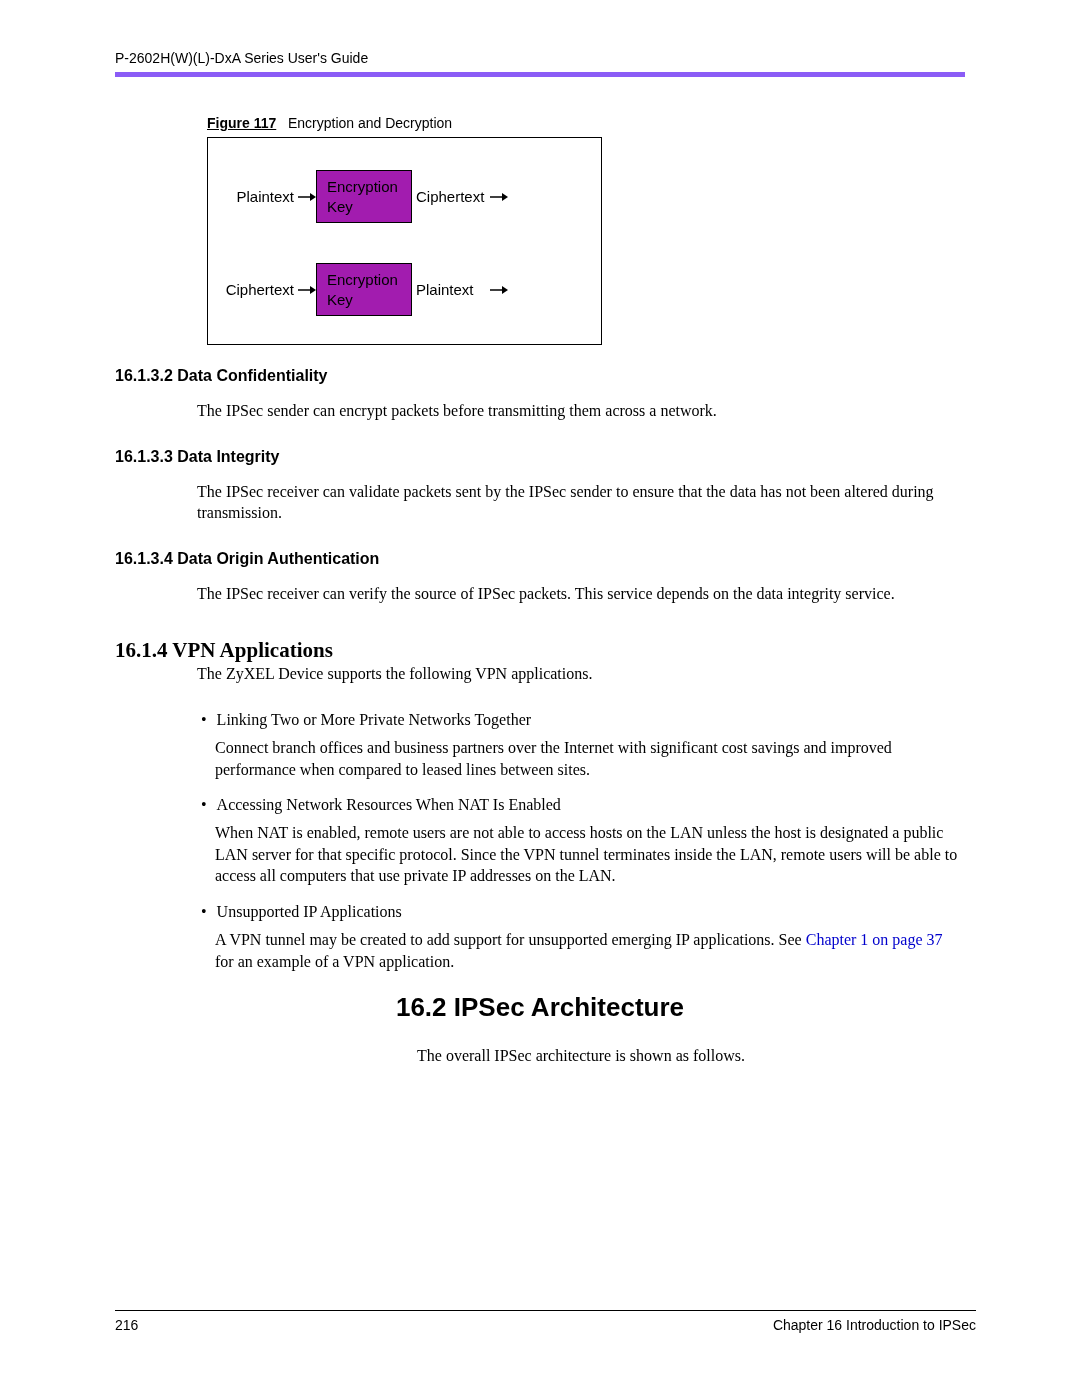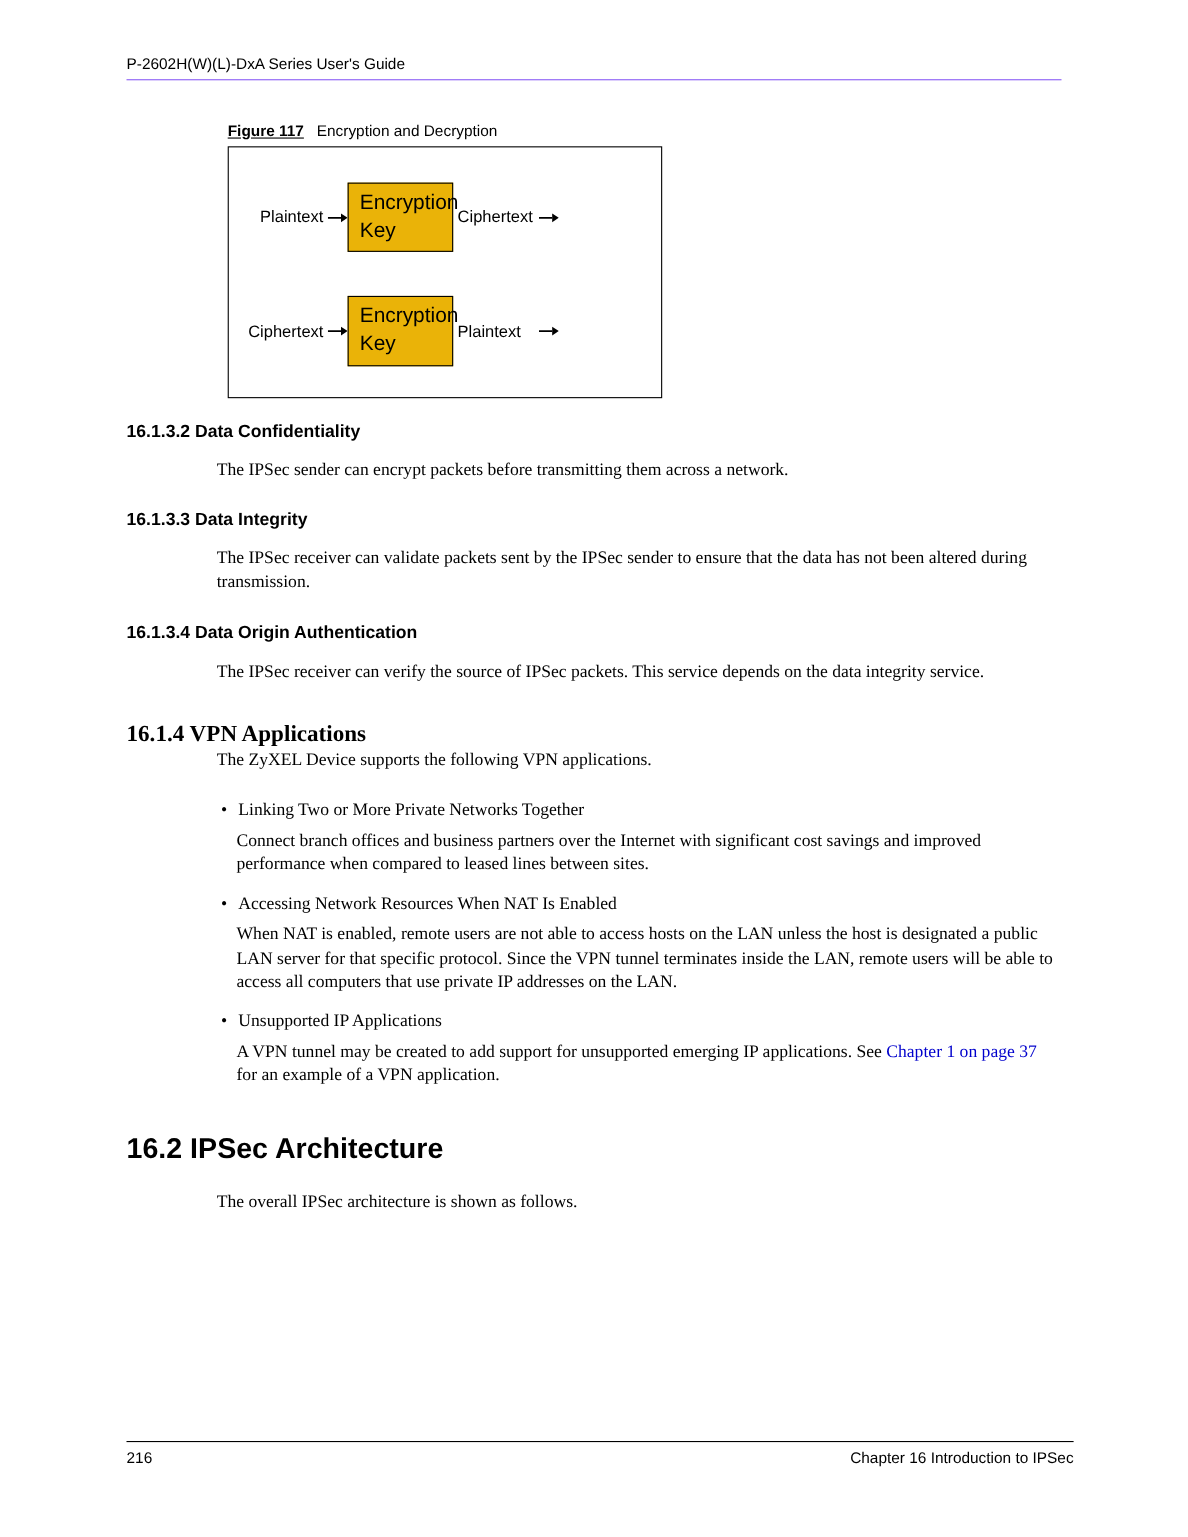--- a/index.html
+++ b/index.html
@@ -11,21 +11,21 @@
       width: 1080px;
       height: 1397px;
       position: relative;
       padding: 50px 115px 50px 115px;
     }
     .header-text {
       font-family: Arial, Helvetica, sans-serif;
       font-size: 14px;
       color: #000;
       padding-bottom: 6px;
-      border-bottom: 1px solid #8b5cf6;
+      border-bottom: 5px solid #8b5cf6;
       margin-bottom: 38px;
     }
     .figure-caption {
       font-family: Arial, Helvetica, sans-serif;
       font-size: 14px;
       margin-left: 92px;
       margin-bottom: 6px;
     }
     .figure-caption strong { font-weight: bold; text-decoration: underline; }
     .figure-box {
@@ -45,24 +45,24 @@
     .diagram-row:last-child { margin-bottom: 4px; }
     .diag-label {
       font-size: 15px;
       min-width: 80px;
       text-align: right;
       padding-right: 4px;
     }
     .diag-label.right { text-align: left; padding-left: 4px; min-width: 78px; }
     .arrow-svg { flex-shrink: 0; }
     .diag-box {
-      background: #eab308;
+      background: #a21caf;
       border: 1px solid #000;
       padding: 6px 10px;
-      font-size: 19px;
+      font-size: 15px;
       width: 96px;
       line-height: 1.3;
     }
     .h-small {
       font-family: Arial, Helvetica, sans-serif;
       font-weight: bold;
       font-size: 16px;
       margin-bottom: 15px;
     }
     .h-medium {
@@ -106,21 +106,21 @@
       bottom: 64px;
       left: 115px;
       right: 104px;
       border-top: 1px solid #000;
       padding-top: 6px;
       font-family: Arial, Helvetica, sans-serif;
       font-size: 14px;
       display: flex;
       justify-content: space-between;
     }
-    .sec-block { margin-top: 40px; }
+    .sec-block { margin-top: 20px; text-align: center; }
   </style>
 </head>
 <body>
 
 <div class="header-text">P-2602H(W)(L)-DxA Series User's Guide</div>
 
 <div class="figure-caption">
   <strong>Figure 117</strong>&nbsp;&nbsp;&nbsp;<span>Encryption and Decryption</span>
 </div>
 

